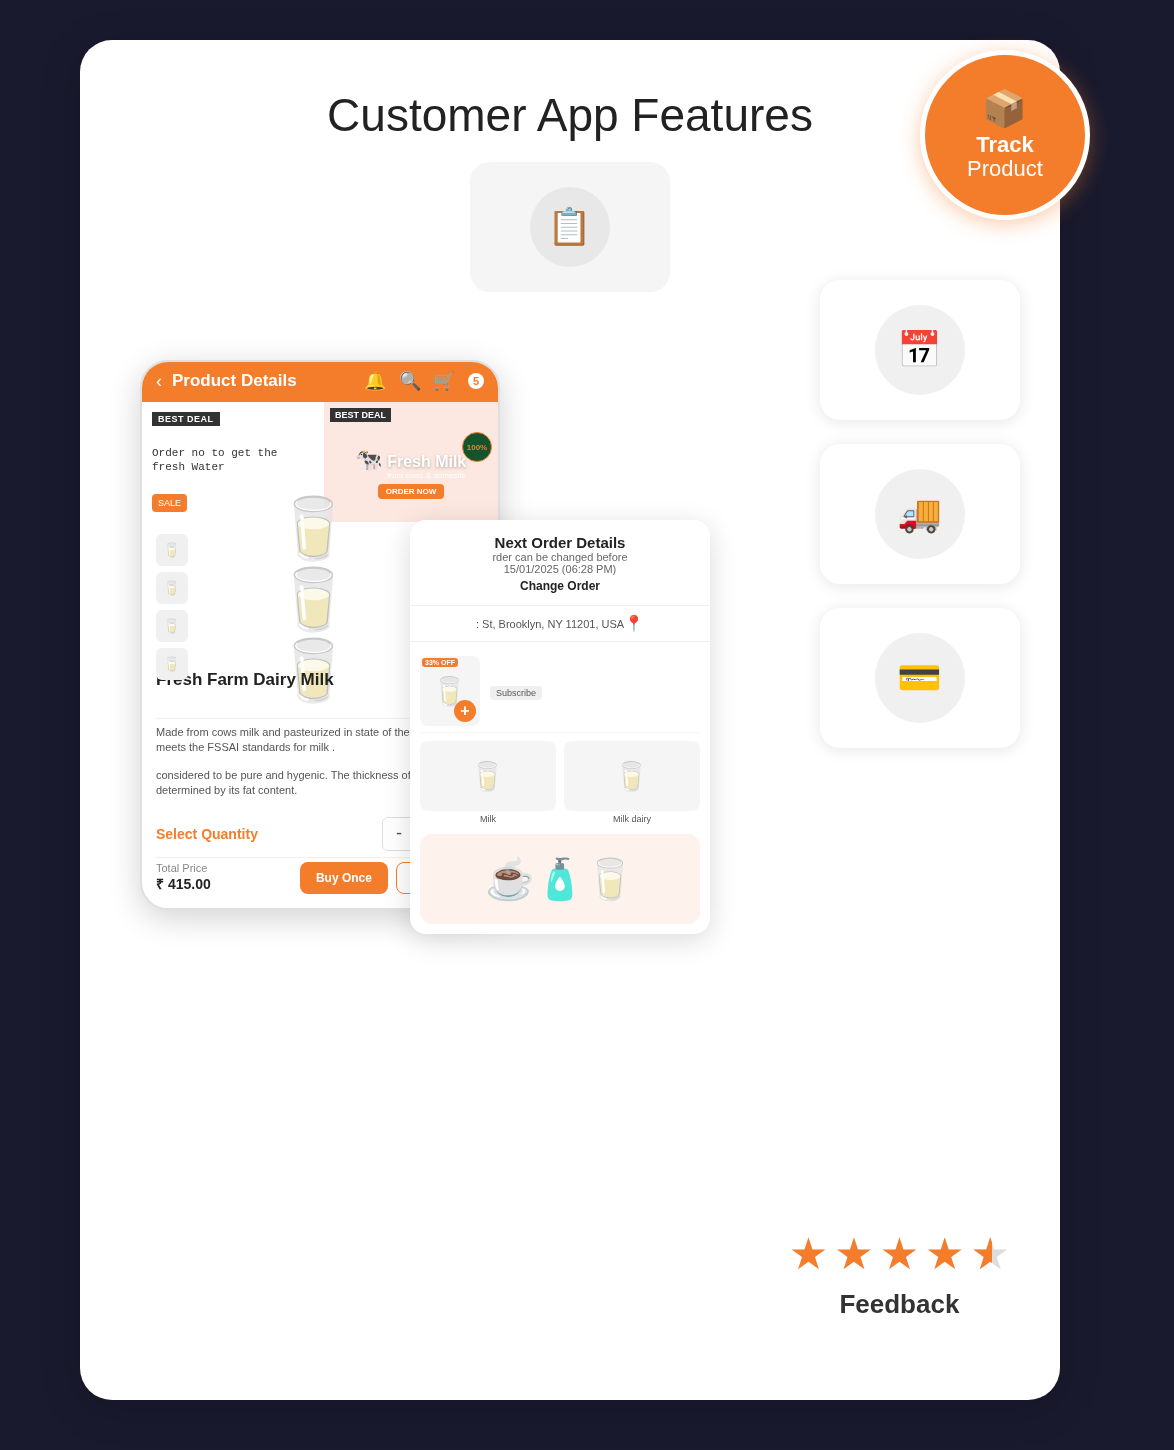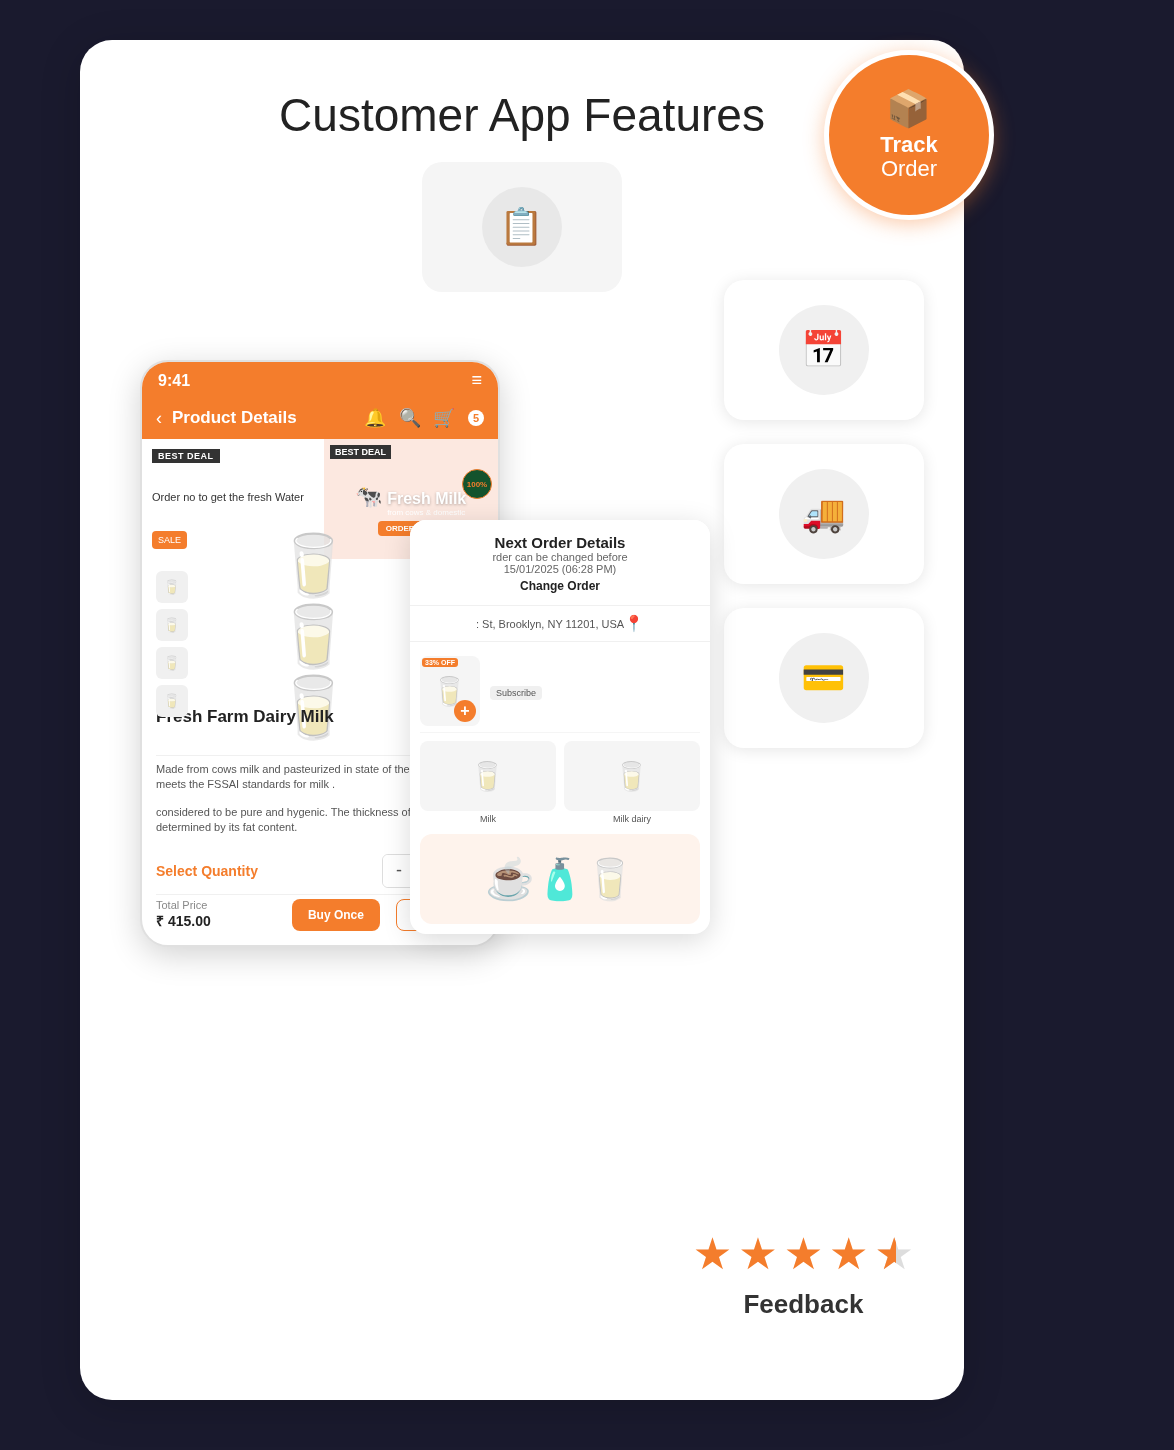--- a/index.html
+++ b/index.html
@@ -9,21 +9,21 @@
       background: #1a1a2e;
       font-family: 'Segoe UI', Arial, sans-serif;
       overflow: hidden;
       position: relative;
     }
 
     .main-card {
       position: absolute;
       top: 40px;
       left: 80px;
-      width: 884px;
+      width: 980px;
       height: 1360px;
       background: #fff;
       border-radius: 32px;
       box-shadow: 0 8px 40px rgba(0,0,0,0.18);
     }
 
     .page-title {
       text-align: center;
       font-size: 46px;
       font-weight: 400;
@@ -186,20 +186,21 @@
       font-weight: 700;
       padding: 2px 6px;
       display: inline-block;
       width: fit-content;
       letter-spacing: 0.5px;
     }
     .banner-text {
       font-size: 11px;
       color: #333;
       line-height: 1.3;
+      font-family: Liberation Mono, monospace;
     }
     .sale-badge {
       background: #f47d2c;
       color: #fff;
       font-size: 9px;
       padding: 4px 6px;
       border-radius: 4px;
       width: fit-content;
     }
     .banner-right {
@@ -625,21 +626,21 @@
 </head>
 <body>
 
 <div class="main-card">
 
   <h1 class="page-title">Customer App Features</h1>
 
   <div class="track-badge">
     <span class="box-icon">📦</span>
     <span class="track-label">Track</span>
-    <span class="orders-label">Order</span>
+    <span class="orders-label">Product</span>
   </div>
 
   <div class="top-icon-card">
     <div class="icon-circle">
       <span>📋</span>
     </div>
   </div>
 
   <div class="right-icons">
     <div class="right-icon-card">
@@ -648,26 +649,20 @@
     <div class="right-icon-card">
       <div class="right-icon-circle">🚚</div>
     </div>
     <div class="right-icon-card">
       <div class="right-icon-circle">💳</div>
     </div>
   </div>
 
   <div class="phone-mockup">
 
-    <div class="phone-status">
-      <span>9:41</span>
-      <div class="status-icons">
-        <span>≡</span>
-      </div>
-    </div>
 
     <div class="phone-nav">
       <span style="font-size:18px;">‹</span>
       <span class="nav-title">Product Details</span>
       <div class="nav-icons">
         <span>🔔</span>
         <span>🔍</span>
         <span>🛒</span>
         <span style="font-size:11px;background:#fff;color:#f47d2c;border-radius:50%;width:16px;height:16px;display:flex;align-items:center;justify-content:center;font-weight:700;">5</span>
       </div>
@@ -728,21 +723,21 @@
           <span class="qty-value">4</span>
           <button class="qty-btn">+</button>
         </div>
       </div>
 
       <div class="buy-row">
         <div>
           <div class="total-price-label">Total Price</div>
           <div class="total-price-value">₹ 415.00</div>
         </div>
-        <div style="display:flex;gap:16px;justify-content:flex-end;">
+        <div style="display:flex;gap:8px;justify-content:flex-end;">
           <button class="buy-once-btn">Buy Once</button>
           <button class="subscribe-btn">Subscribe</button>
         </div>
       </div>
     </div>
   </div>
 
   <div class="overlay-card">
     <div class="overlay-header">
       <div class="overlay-title">Next Order Details</div>

